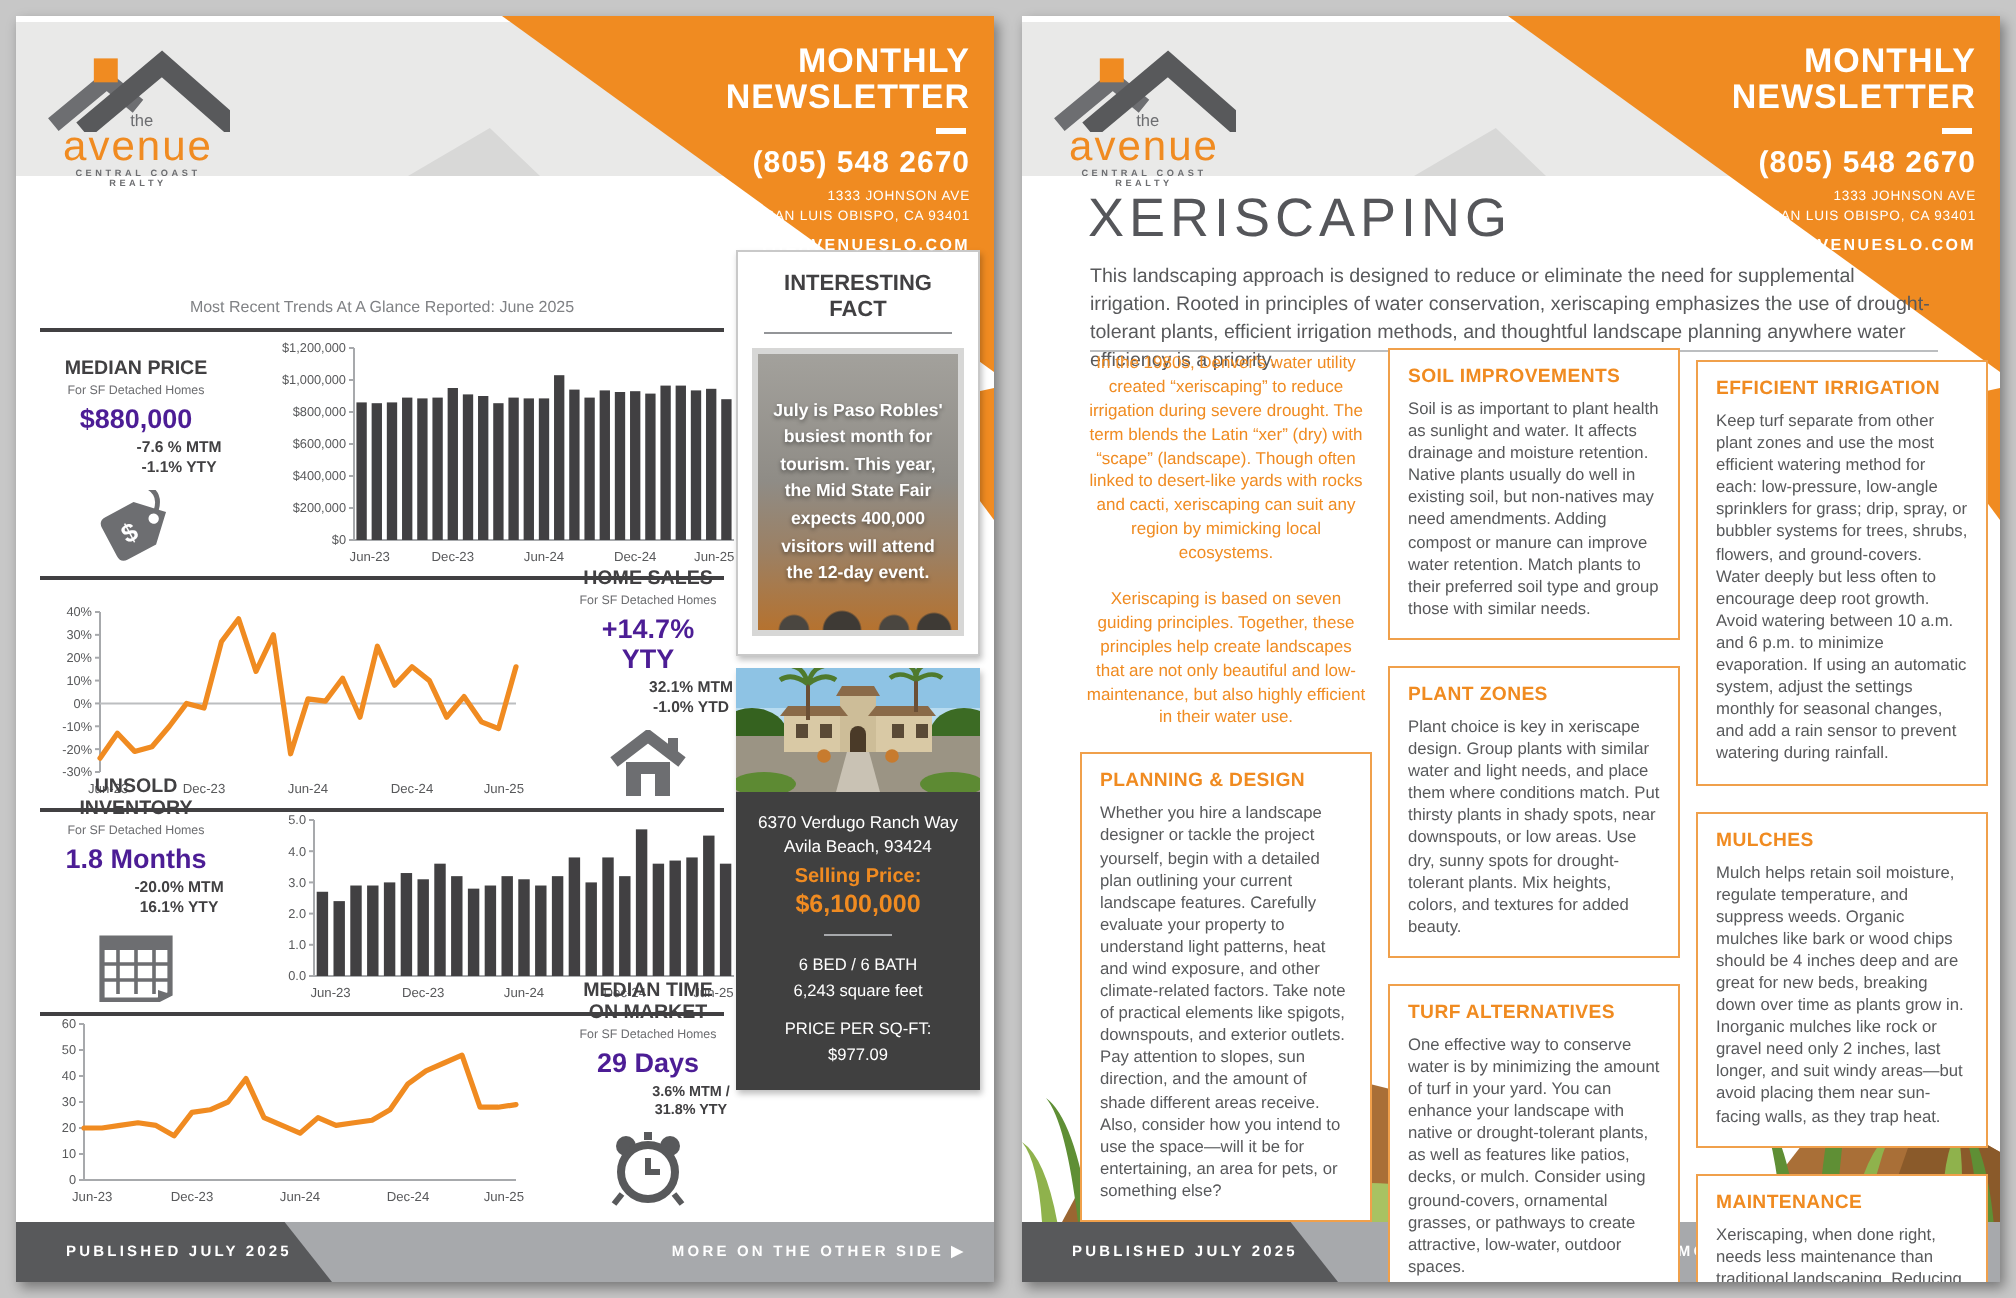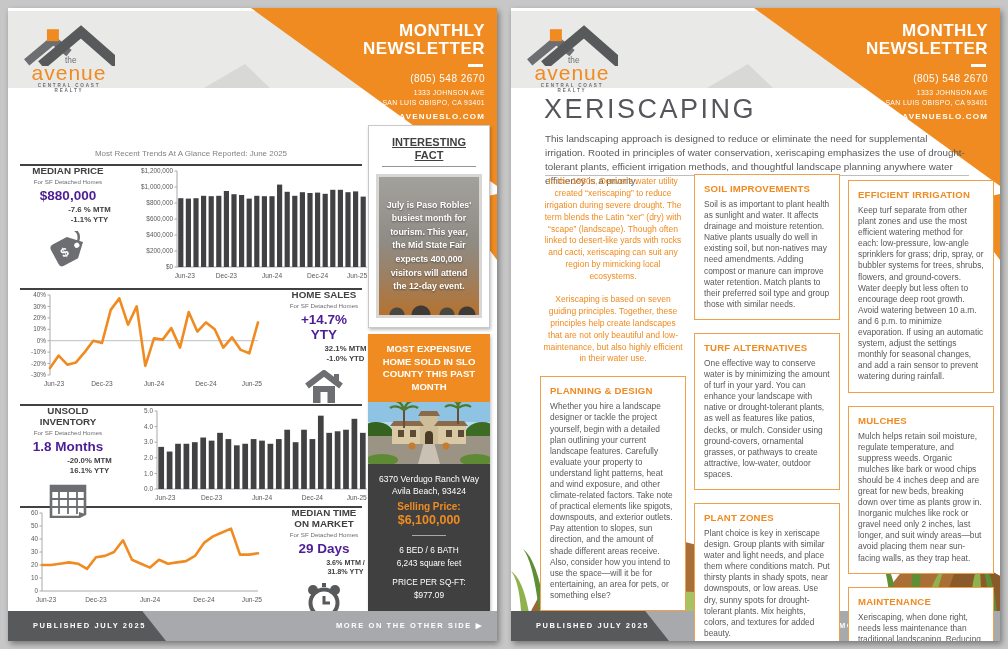--- a/index.html
+++ b/index.html
@@ -11,51 +11,51 @@
   .hdr{position:absolute;top:0;left:0;right:0;height:200px;pointer-events:none;}
   .hdr-band{position:absolute;top:3px;left:0;right:0;height:77px;background:#e9e9e8;}
   .hdr-band-shade{position:absolute;top:56px;left:196px;width:66px;height:24px;background:#d8d8d7;clip-path:polygon(0 100%,100% 100%,62% 0);}
   .corner-main{position:absolute;top:0;right:0;width:246px;height:178px;background:#f08b21;clip-path:polygon(0 0,100% 0,100% 100%);}
   .corner-fold{position:absolute;top:186px;right:0;width:42px;height:66px;background:#f08b21;clip-path:polygon(100% 0,100% 100%,0 14%);}
   .logo{position:absolute;left:15px;top:12px;width:92px;text-align:center;}
   .logo .tagline{font-size:4.6px;letter-spacing:1.8px;color:#6d6e71;font-weight:bold;margin-top:-2px;}
   .masthead{position:absolute;top:14px;right:12px;text-align:right;color:#fff;z-index:3;}
   .masthead .mh-title{font-size:17px;font-weight:bold;letter-spacing:.5px;line-height:1.08;}
   .masthead .mh-dash{width:15px;height:3px;background:#fff;margin:5px 2px 6px auto;}
-  .masthead .mh-phone{font-size:10px;font-weight:normal;letter-spacing:.5px;margin-bottom:4px;}
+  .masthead .mh-phone{font-size:15px;font-weight:bold;letter-spacing:.5px;margin-bottom:4px;}
   .masthead .mh-addr{font-size:6.8px;letter-spacing:.4px;line-height:1.45;}
   .masthead .mh-web{font-size:8px;font-weight:bold;letter-spacing:1.2px;margin-top:5px;}
 
   
   .ftr{position:absolute;left:0;right:0;bottom:0;height:30px;background:#a7a9ac;}
   .ftr-dark{position:absolute;left:0;top:0;bottom:0;width:158px;background:#58595b;clip-path:polygon(0 0,85% 0,100% 100%,0 100%);}
   .ftr-pub{position:absolute;left:15px;top:10px;font-size:7.5px;font-weight:bold;letter-spacing:1.6px;color:#fff;margin-left:10px;}
   .ftr-more{position:absolute;right:14px;top:10px;font-size:7.5px;font-weight:bold;letter-spacing:1.6px;color:#fff;}
 
   
   .mk-title{position:absolute;left:12px;top:118px;width:342px;text-align:center;color:#f08b21;font-size:16.5px;font-weight:bold;}
   .mk-sub{position:absolute;left:12px;top:141px;width:342px;text-align:center;color:#808285;font-size:8px;}
   .mk-col{position:absolute;left:12px;top:156px;width:342px;}
   .mk-hr{height:2px;background:#414042;}
-  .sec{display:flex;align-items:flex-start;}
+  .sec{display:flex;align-items:flex-end;}
   .sec-1{height:122px;} .sec-2{height:114px;} .sec-3{height:100px;} .sec-4{height:100px;}
   .stat{display:flex;flex-direction:column;align-items:center;justify-content:center;text-align:center;flex:0 0 auto;}
   .stat-w1{width:96px;} .stat-w2{width:94px;}
   .stat .st-title{font-size:9.8px;font-weight:bold;color:#414042;line-height:1.1;}
   .stat .st-sub{font-size:6.2px;color:#6d6e71;margin:1px 0 2px;}
   .stat .st-value{font-size:13.5px;font-weight:bold;color:#4c1d95;margin:1px 12px 2px;}
   .stat .st-delta{font-size:7.8px;font-weight:bold;color:#414042;line-height:1.35;margin-left:43px;}
   .stat .st-icon{margin-top:5px;}
   .dotsep{border-left:3px dotted #a7a9ac;margin:10px 6px;}
   .chartbox{flex:1 1 auto;display:flex;align-items:center;justify-content:center;}
 
   
   .sidebar{position:absolute;left:360px;top:117px;width:122px;}
   .fact-box{background:#fff;border:1px solid #c9c9c9;box-shadow:1px 2px 3px rgba(0,0,0,.25);padding:8px 7px 9px;}
-  .fact-title{text-align:center;font-size:11px;font-weight:bold;color:#414042;line-height:1.15;padding-bottom:5px;border-bottom:1px solid #939598;margin:2px 6px 7px;text-decoration:underline;}
+  .fact-title{text-align:center;font-size:11px;font-weight:bold;color:#414042;line-height:1.15;padding-bottom:5px;border-bottom:1px solid #939598;margin:2px 6px 7px;}
   .fact-photo{border:3px solid #d7d7d6;background:linear-gradient(180deg,#a3a19c 0%,#8f8c86 46%,#9c8063 72%,#b5722f 100%);min-height:138px;display:flex;align-items:center;justify-content:center;position:relative;overflow:hidden;}
   .fact-photo .crowd{position:absolute;bottom:0;left:0;right:0;height:26px;background:
      radial-gradient(circle at 18% 100%, #4a4640 0 7px, transparent 8px),
      radial-gradient(circle at 42% 100%, #3e3a35 0 9px, transparent 10px),
      radial-gradient(circle at 68% 100%, #4a4640 0 7px, transparent 8px),
      radial-gradient(circle at 88% 100%, #3e3a35 0 8px, transparent 9px);}
   .fact-text{position:relative;color:#fff;font-size:8.8px;font-weight:bold;text-align:center;line-height:1.55;padding:6px 5px;text-shadow:0 1px 2px rgba(0,0,0,.45);}
   .meh-box{margin-top:6px;box-shadow:1px 2px 3px rgba(0,0,0,.25);}
   .meh-hdr{background:#f08b21;color:#fff;text-align:center;font-size:9.6px;font-weight:bold;line-height:1.3;padding:9px 6px;}
   .meh-photo{display:block;width:100%;height:62px;}
@@ -364,21 +364,20 @@
         <div>INTERESTING</div>
         <div>FACT</div>
       </div>
       <div class="fact-photo">
         <div class="crowd"></div>
         <div class="fact-text">July is Paso Robles' busiest month for tourism. This year, the Mid State Fair expects 400,000 visitors will attend the 12-day event.</div>
       </div>
     </div>
 
     <div class="meh-box">
-      <div class="meh-hdr">MOST EXPENSIVE HOME SOLD IN SLO COUNTY THIS PAST MONTH</div>
       <svg class="meh-photo" viewBox="0 0 122 62" preserveAspectRatio="none">
         <rect width="122" height="34" fill="#8ec3e4"></rect>
         <rect y="20" width="122" height="10" fill="#b7dbf0"></rect>
         <ellipse cx="8" cy="34" rx="18" ry="14" fill="#35621f"></ellipse>
         <ellipse cx="114" cy="33" rx="17" ry="13" fill="#3c6b24"></ellipse>
         <rect y="34" width="122" height="28" fill="#9b9484"></rect>
         <path d="M50,62 L72,62 L66,40 L56,40 Z" fill="#c9c2b4"></path>
         <rect x="24" y="24" width="74" height="18" fill="#d9c9a5"></rect>
         <rect x="52" y="14" width="18" height="28" fill="#cdbd98"></rect>
         <path d="M50,14 h22 l-3,-5 h-16 z" fill="#8a6a48"></path>
@@ -493,26 +492,26 @@
       <div class="art-body">Whether you hire a landscape designer or tackle the project yourself, begin with a detailed plan outlining your current landscape features. Carefully evaluate your property to understand light patterns, heat and wind exposure, and other climate-related factors. Take note of practical elements like spigots, downspouts, and exterior outlets. Pay attention to slopes, sun direction, and the amount of shade different areas receive. Also, consider how you intend to use the space—will it be for entertaining, an area for pets, or something else?</div>
     </div>
   </div>
 
   <div class="xcol xcol-2">
     <div class="art">
       <div class="art-title">SOIL IMPROVEMENTS</div>
       <div class="art-body">Soil is as important to plant health as sunlight and water. It affects drainage and moisture retention. Native plants usually do well in existing soil, but non-natives may need amendments. Adding compost or manure can improve water retention. Match plants to their preferred soil type and group those with similar needs.</div>
     </div>
     <div class="art">
+      <div class="art-title">PLANT ZONES</div>
+      <div class="art-body">Plant choice is key in xeriscape design. Group plants with similar water and light needs, and place them where conditions match. Put thirsty plants in shady spots, near downspouts, or low areas. Use dry, sunny spots for drought-tolerant plants. Mix heights, colors, and textures for added beauty.</div>
+    </div>
+    <div class="art">
       <div class="art-title">TURF ALTERNATIVES</div>
       <div class="art-body">One effective way to conserve water is by minimizing the amount of turf in your yard. You can enhance your landscape with native or drought-tolerant plants, as well as features like patios, decks, or mulch. Consider using ground-covers, ornamental grasses, or pathways to create attractive, low-water, outdoor spaces.</div>
-    </div>
-    <div class="art">
-      <div class="art-title">PLANT ZONES</div>
-      <div class="art-body">Plant choice is key in xeriscape design. Group plants with similar water and light needs, and place them where conditions match. Put thirsty plants in shady spots, near downspouts, or low areas. Use dry, sunny spots for drought-tolerant plants. Mix heights, colors, and textures for added beauty.</div>
     </div>
   </div>
 
   <div class="xcol xcol-3" style="top:172px;">
     <div class="art">
       <div class="art-title">EFFICIENT IRRIGATION</div>
       <div class="art-body">Keep turf separate from other plant zones and use the most efficient watering method for each: low-pressure, low-angle sprinklers for grass; drip, spray, or bubbler systems for trees, shrubs, flowers, and ground-covers. Water deeply but less often to encourage deep root growth. Avoid watering between 10 a.m. and 6 p.m. to minimize evaporation. If using an automatic system, adjust the settings monthly for seasonal changes, and add a rain sensor to prevent watering during rainfall.</div>
     </div>
     <div class="art">
       <div class="art-title">MULCHES</div>

